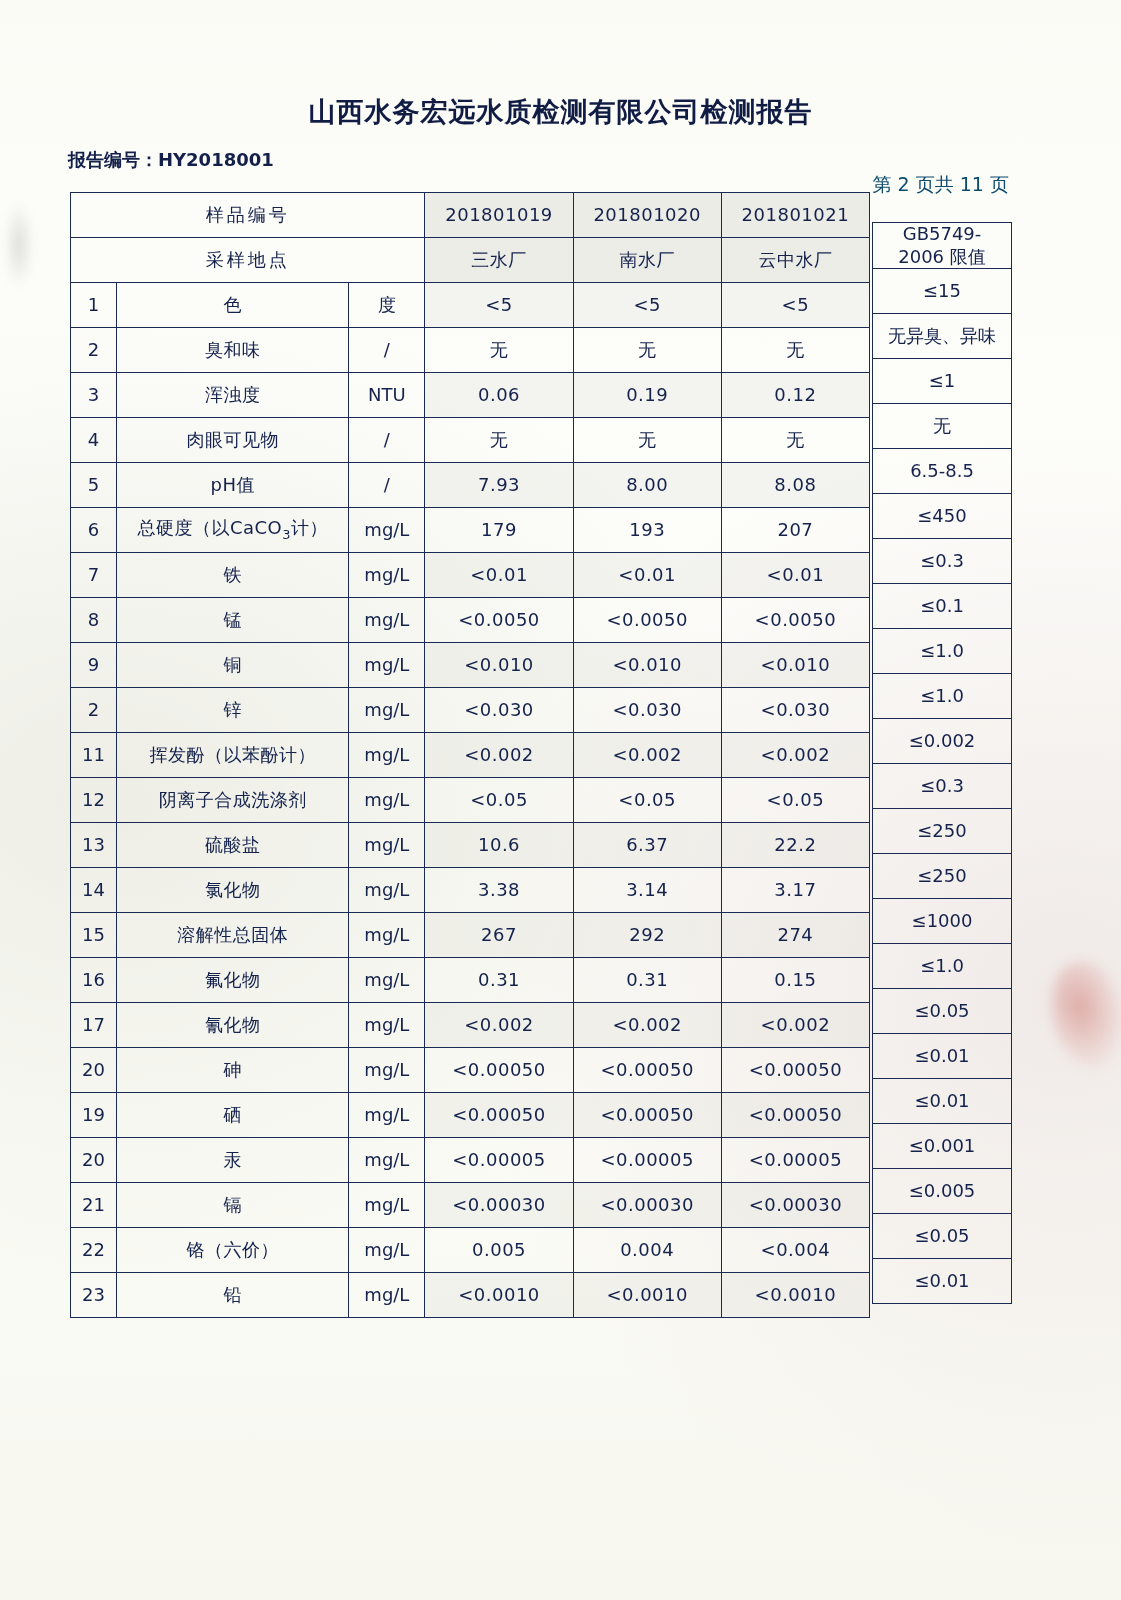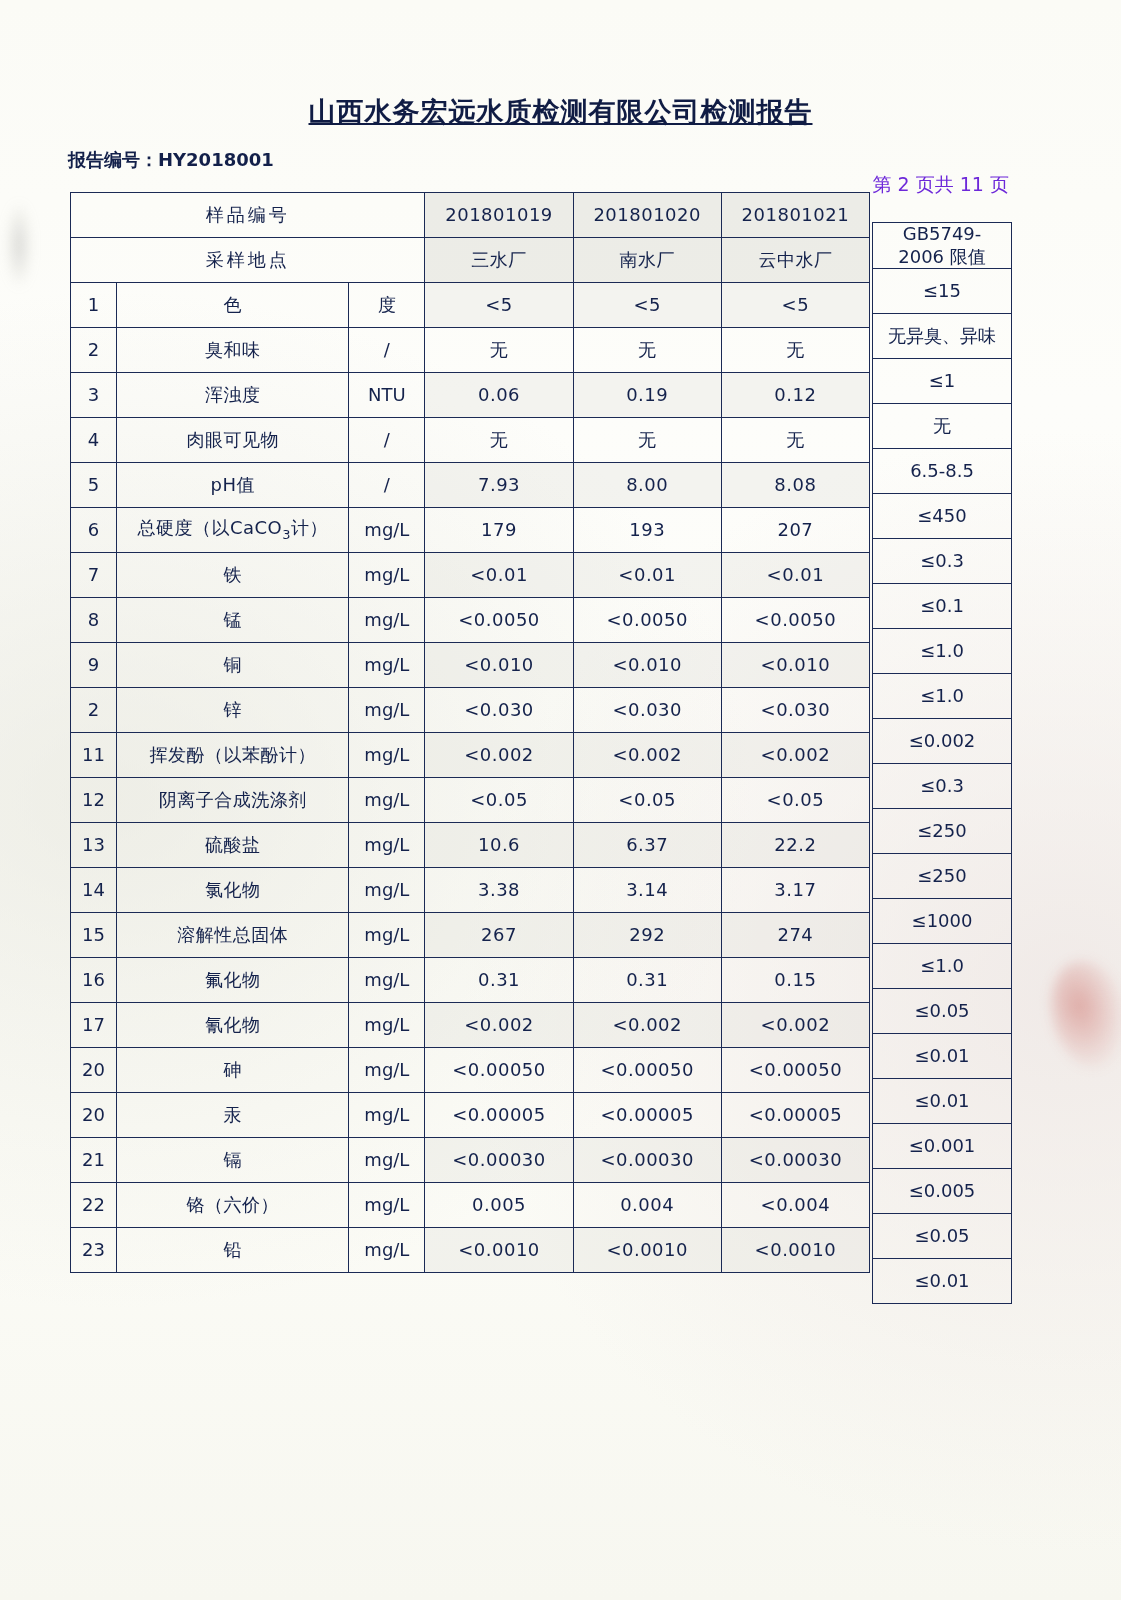--- a/index.html
+++ b/index.html
@@ -52,40 +52,39 @@
   .doc-title {
     position: absolute;
     left: 0; right: 0;
     top: 94px;
     text-align: center;
     font-family: "DejaVu Sans", sans-serif;
     font-weight: bold;
     font-size: 27px;
     letter-spacing: 1px;
     color: #101c44;
-    text-decoration: underline;
   }
 
   .report-no {
     position: absolute;
     left: 68px;
     top: 148px;
     font-size: 18px;
     font-weight: bold;
     font-family: "DejaVu Sans", sans-serif;
     color: #13204a;
   }
 
   .page-no {
     position: absolute;
     right: 112px;
     top: 172px;
     font-size: 19px;
     font-family: "DejaVu Sans", sans-serif;
-    color: #6d28d9;
+    color: #0c4a6e;
   }
 
   
   .table-wrap {
     position: absolute;
     left: 70px;
     top: 192px;
     width: 800px;
   }
   table.report {
@@ -348,20 +347,28 @@
           </tr>
           <tr>
             <td class="no-cell">20</td>
             <td class="item-cell">砷</td>
             <td class="unit-cell">mg/L</td>
             <td class="val-cell">&lt;0.00050</td>
             <td class="val-cell">&lt;0.00050</td>
             <td class="val-cell">&lt;0.00050</td>
           </tr>
           <tr>
+            <td class="no-cell">19</td>
+            <td class="item-cell">硒</td>
+            <td class="unit-cell">mg/L</td>
+            <td class="val-cell shade-soft">&lt;0.00050</td>
+            <td class="val-cell shade-soft">&lt;0.00050</td>
+            <td class="val-cell shade-soft">&lt;0.00050</td>
+          </tr>
+          <tr>
             <td class="no-cell">20</td>
             <td class="item-cell">汞</td>
             <td class="unit-cell">mg/L</td>
             <td class="val-cell">&lt;0.00005</td>
             <td class="val-cell">&lt;0.00005</td>
             <td class="val-cell">&lt;0.00005</td>
           </tr>
           <tr>
             <td class="no-cell">21</td>
             <td class="item-cell">镉</td>

